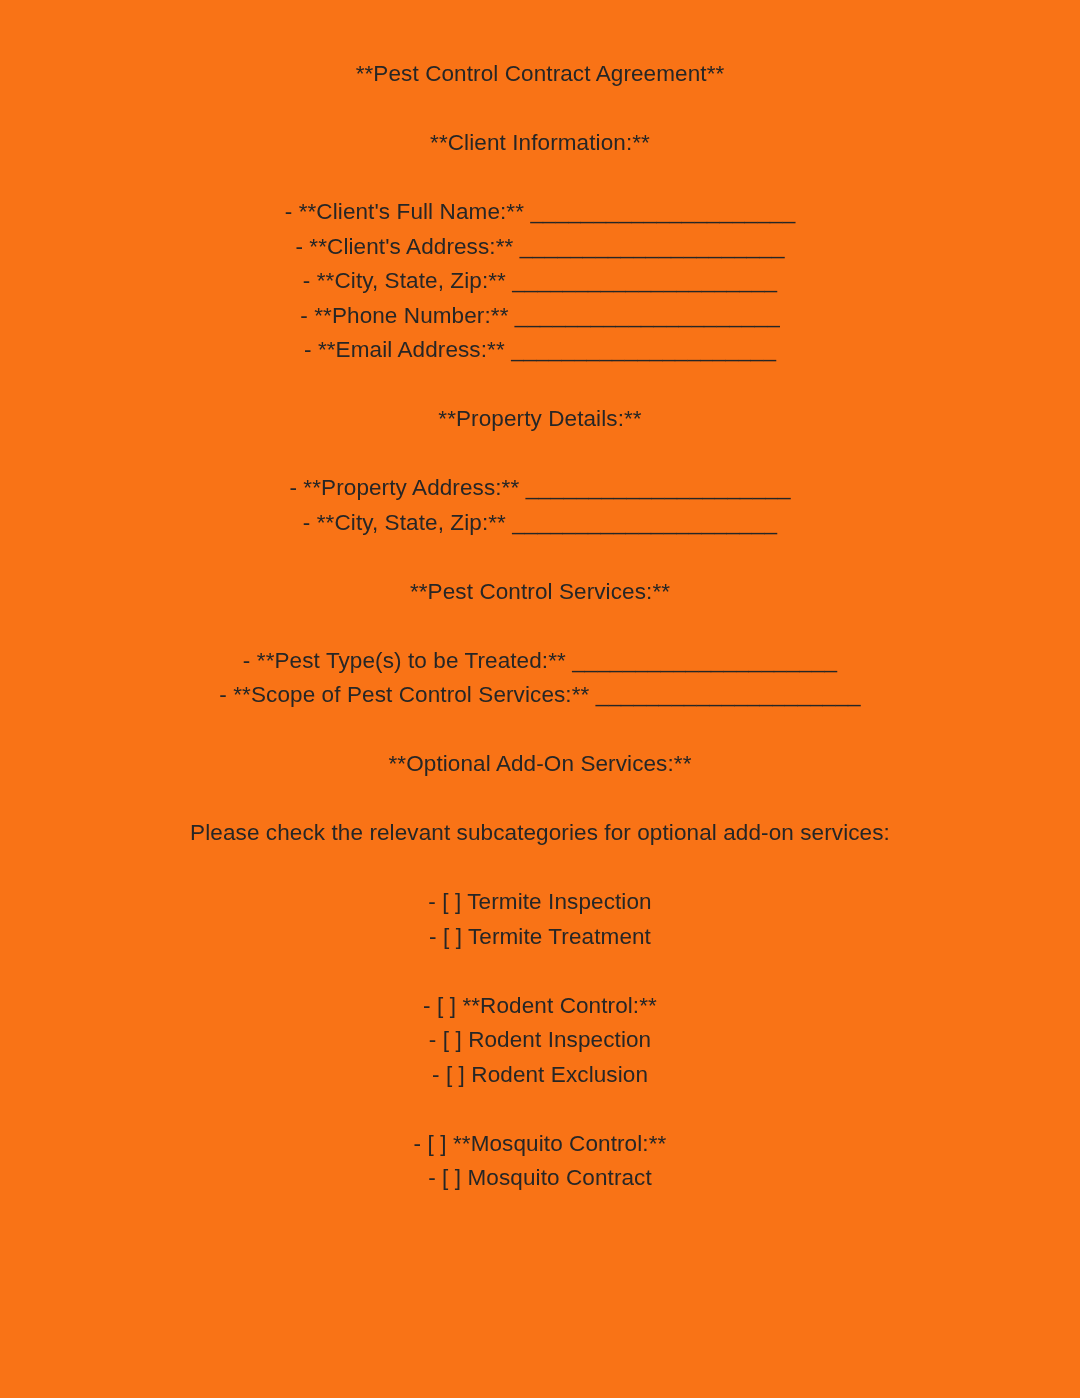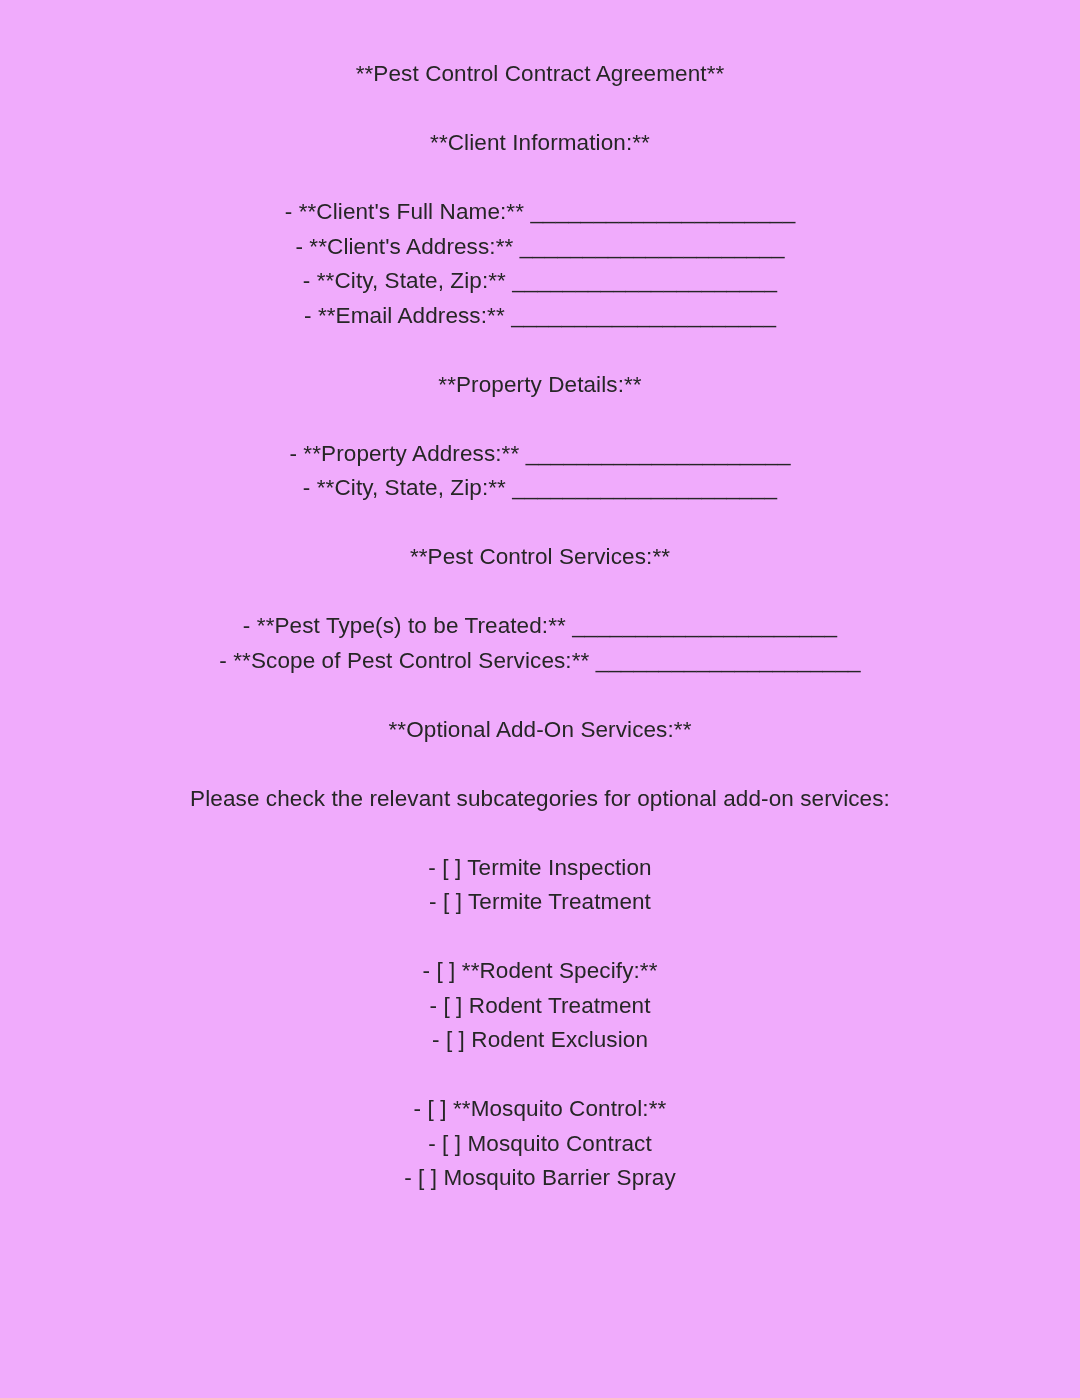--- a/index.html
+++ b/index.html
@@ -30,49 +30,49 @@
   .line-title, .line-heading, .line-group {
     font-weight: 400; 
   }
   .line.spacer {
     height: 34.5px;
   }
 </style>
 </head>
 <body>
 
-<div class="page" id="document-page" style="background: #f0abfc; color: rgb(38, 38, 38);">
+<div class="page" id="document-page" style="background: #f97316; color: rgb(38, 38, 38);">
   <div id="document-lines">
       <div class="line line-title">**Pest Control Contract Agreement**</div>
       <div class="line spacer"></div>
       <div class="line line-heading">**Client Information:**</div>
       <div class="line spacer"></div>
       <div class="line line-field">- **Client's Full Name:** _____________________</div>
       <div class="line line-field">- **Client's Address:** _____________________</div>
       <div class="line line-field">- **City, State, Zip:** _____________________</div>
+      <div class="line line-field">- **Phone Number:** _____________________</div>
       <div class="line line-field">- **Email Address:** _____________________</div>
       <div class="line spacer"></div>
       <div class="line line-heading">**Property Details:**</div>
       <div class="line spacer"></div>
       <div class="line line-field">- **Property Address:** _____________________</div>
       <div class="line line-field">- **City, State, Zip:** _____________________</div>
       <div class="line spacer"></div>
       <div class="line line-heading">**Pest Control Services:**</div>
       <div class="line spacer"></div>
       <div class="line line-field">- **Pest Type(s) to be Treated:** _____________________</div>
       <div class="line line-field">- **Scope of Pest Control Services:** _____________________</div>
       <div class="line spacer"></div>
       <div class="line line-heading">**Optional Add-On Services:**</div>
       <div class="line spacer"></div>
       <div class="line line-note">Please check the relevant subcategories for optional add-on services:</div>
       <div class="line spacer"></div>
       <div class="line line-option">- [ ] Termite Inspection</div>
       <div class="line line-option">- [ ] Termite Treatment</div>
       <div class="line spacer"></div>
-      <div class="line line-group">- [ ] **Rodent Specify:**</div>
-      <div class="line line-option">- [ ] Rodent Treatment</div>
+      <div class="line line-group">- [ ] **Rodent Control:**</div>
+      <div class="line line-option">- [ ] Rodent Inspection</div>
       <div class="line line-option">- [ ] Rodent Exclusion</div>
       <div class="line spacer"></div>
       <div class="line line-group">- [ ] **Mosquito Control:**</div>
       <div class="line line-option">- [ ] Mosquito Contract</div>
-      <div class="line line-option">- [ ] Mosquito Barrier Spray</div>
     </div>
 </div>
 
 </body></html>

